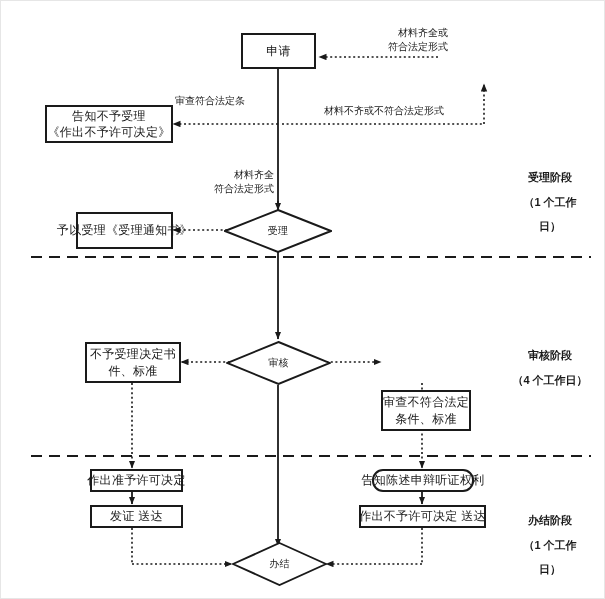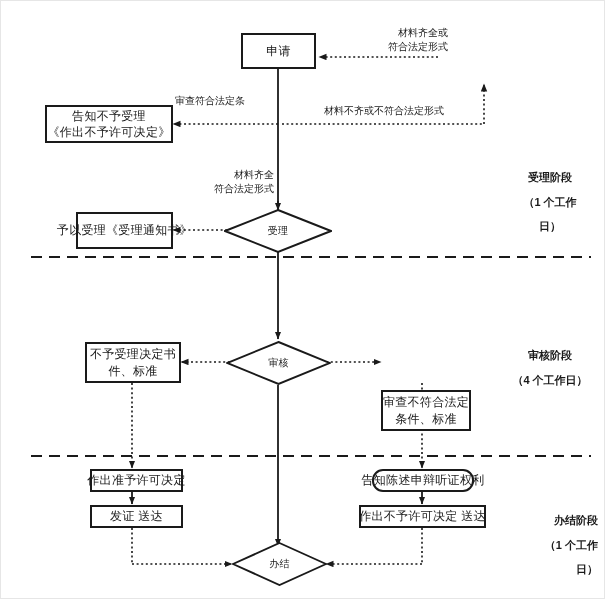--- a/index.html
+++ b/index.html
@@ -214,19 +214,19 @@
     <span class="ln">受理阶段</span>
     <span class="ln">（1 个工作</span>
     <span class="ln">日）</span>
   </div>
 
   <div class="stage" style="left:501px;top:338px;">
     <span class="ln">审核阶段</span>
     <span class="ln">（4 个工作日）</span>
   </div>
 
-  <div class="stage" style="left:501px;top:503px;text-align:right;">
+  <div class="stage" style="left:501px;top:503px;">
     <span class="ln">办结阶段</span>
     <span class="ln">（1 个工作</span>
     <span class="ln">日）</span>
   </div>
 
 </div>
 
 </body></html>

